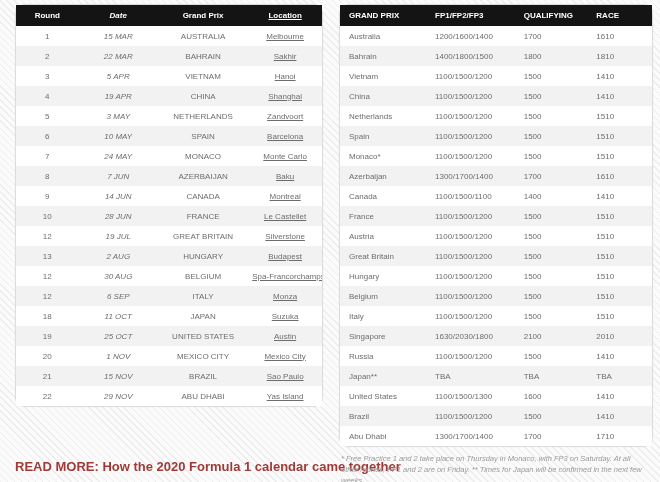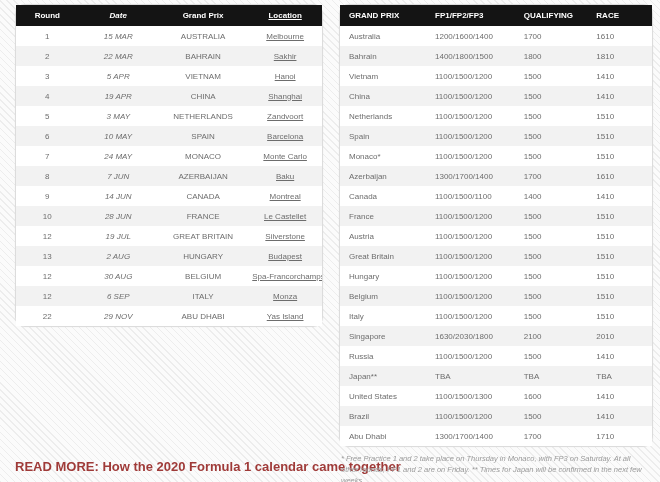--- a/index.html
+++ b/index.html
@@ -177,20 +177,44 @@
             <td>BELGIUM</td>
             <td>Spa-Francorchamps</td>
           </tr>
           <tr>
             <td>12</td>
             <td>6 SEP</td>
             <td>ITALY</td>
             <td>Monza</td>
           </tr>
           <tr>
+            <td>18</td>
+            <td>11 OCT</td>
+            <td>JAPAN</td>
+            <td>Suzuka</td>
+          </tr>
+          <tr>
+            <td>19</td>
+            <td>25 OCT</td>
+            <td>UNITED STATES</td>
+            <td>Austin</td>
+          </tr>
+          <tr>
+            <td>20</td>
+            <td>1 NOV</td>
+            <td>MEXICO CITY</td>
+            <td>Mexico City</td>
+          </tr>
+          <tr>
+            <td>21</td>
+            <td>15 NOV</td>
+            <td>BRAZIL</td>
+            <td>Sao Paulo</td>
+          </tr>
+          <tr>
             <td>22</td>
             <td>29 NOV</td>
             <td>ABU DHABI</td>
             <td>Yas Island</td>
           </tr>
         </tbody>
     </table>
   </div>
 
   <div class="card right">

